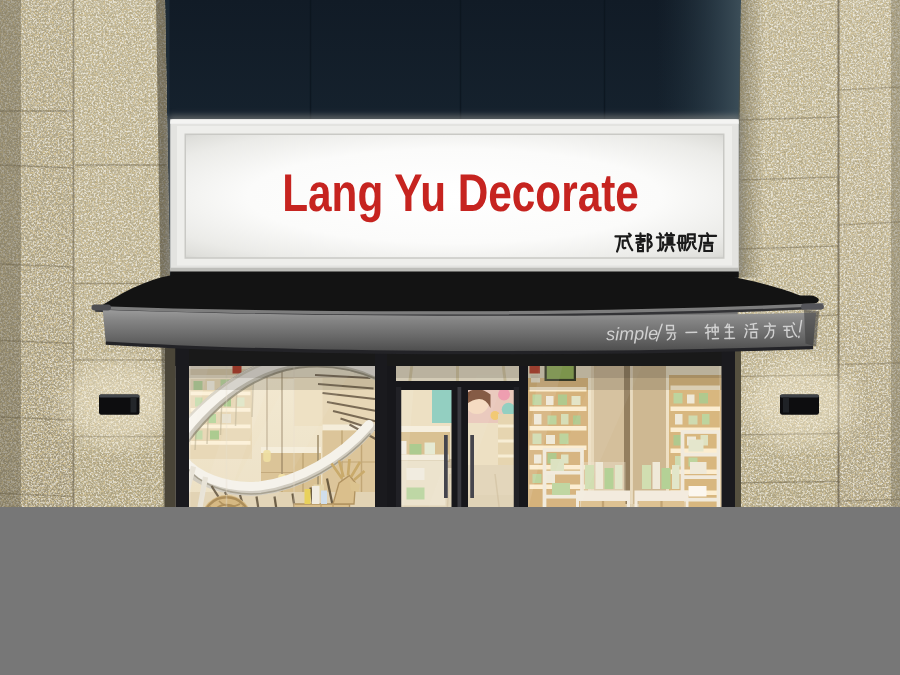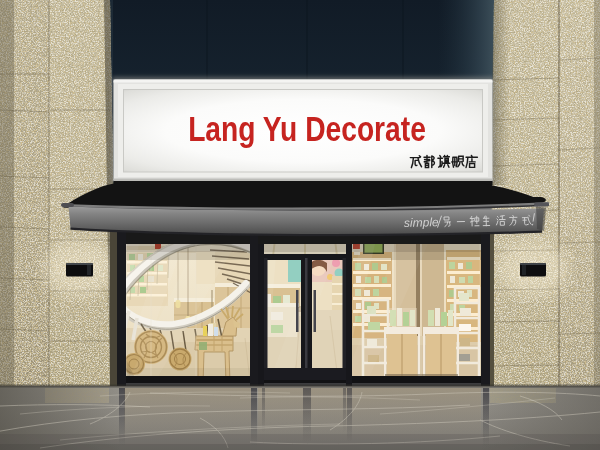--- a/index.html
+++ b/index.html
@@ -1,16 +1,16 @@
 <!DOCTYPE html>
 <html><head>
 <meta charset="utf-8">
 <style>
 html,body{margin:0;padding:0;background:#777;}
-#stage{width:600px;height:450px;position:relative;overflow:hidden;font-family:"Liberation Sans",sans-serif;}
+#stage{width:600px;height:338px;position:relative;overflow:hidden;font-family:"Liberation Sans",sans-serif;}
 </style>
 </head>
 <body>
 <div id="stage">
 <svg width="600" height="450" viewBox="0 0 600 450" xmlns="http://www.w3.org/2000/svg">
 <defs>
   <filter id="spDark" x="0%" y="0%" width="100%" height="100%">
     <feTurbulence type="fractalNoise" baseFrequency="0.8" numOctaves="4" seed="11" stitchTiles="stitch"></feTurbulence>
     <feColorMatrix type="matrix" values="0 0 0 0 0.42  0 0 0 0 0.36  0 0 0 0 0.21  4 0 0 0 -1.7" result="c"></feColorMatrix>
     <feComposite in="c" in2="SourceAlpha" operator="in"></feComposite>

